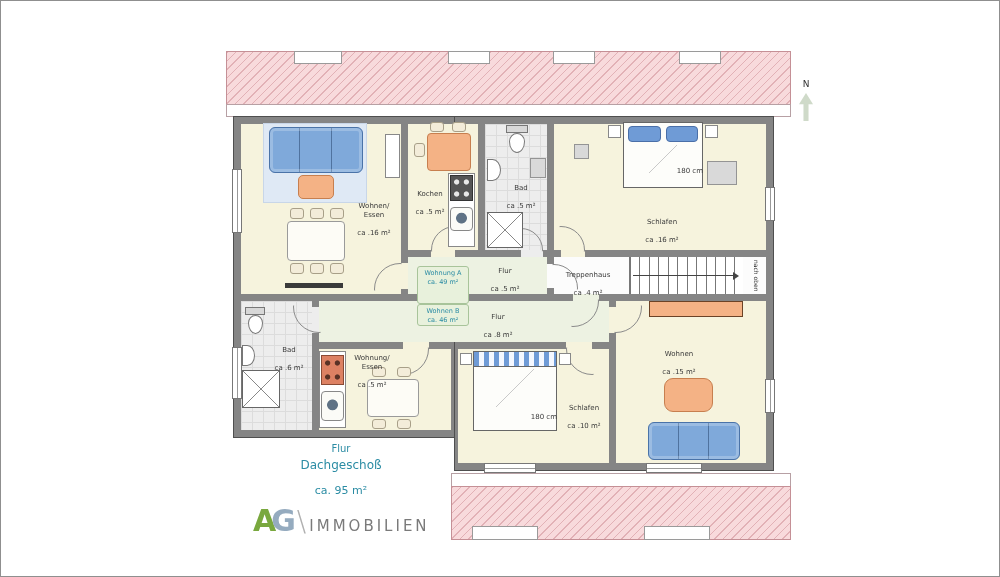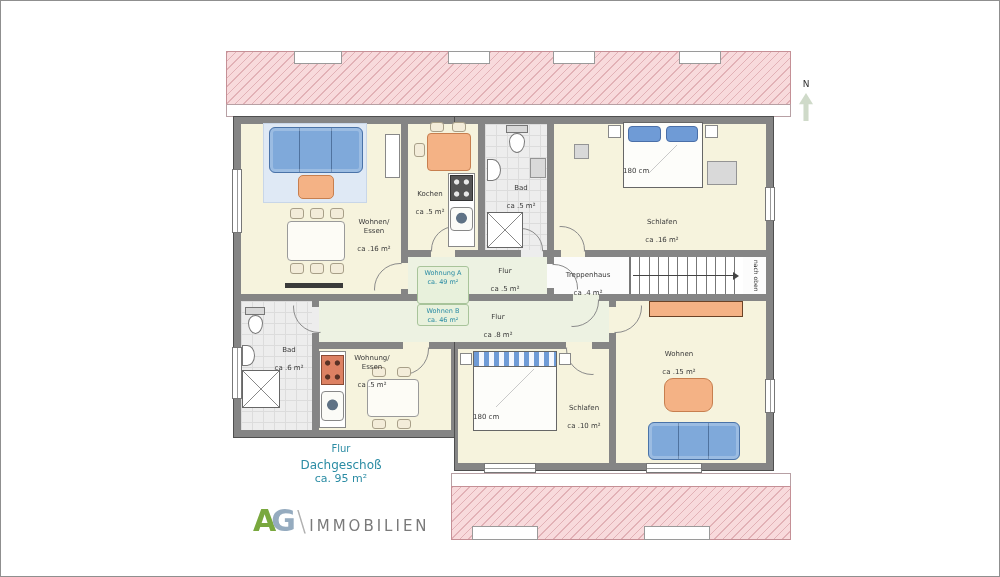--- a/index.html
+++ b/index.html
@@ -63,33 +63,33 @@
   .toilet-bowl{background:#fff;border:1px solid #777;border-radius:50% 50% 50% 50% / 42% 42% 58% 58%;}
   .basin{background:#fff;border:1px solid #777;border-radius:0 60% 60% 0 / 0 50% 50% 0;}
   .tvboard{background:#3a3a3a;}
   
   .stairs{background:#fff;border-left:1px solid #777;
     background-image:repeating-linear-gradient(90deg,#777 0 1px, transparent 1px 9.5px);}
   .stairline{background:#444;}
   .stairarrow{width:0;height:0;border-top:4px solid transparent;border-bottom:4px solid transparent;border-left:6px solid #444;}
   
   .lbl{font-size:7px;line-height:1.3;color:#3a3a3a;text-align:center;white-space:pre-line;}
-  .bedlbl{font-size:7px;color:#3a3a3a;text-align:left;}
+  .bedlbl{font-size:7px;color:#3a3a3a;text-align:right;}
   .unitbox{background:#e8f1dc;border:1px solid #a8c49a;border-radius:3px;color:#2b8ca4;
     font-size:6.5px;line-height:1.35;text-align:center;padding-top:2px;}
   .nachoben{writing-mode:vertical-rl;font-size:6px;color:#333;text-align:center;}
   .north-n{font-size:9px;color:#333;text-align:center;}
   .north-arrow{background:#cfdac9;filter:drop-shadow(0 0 .5px #7a8a7a);
     clip-path:polygon(50% 0,100% 40%,68% 40%,68% 100%,32% 100%,32% 40%,0 40%);}
   
   .tb{text-align:center;color:#2b8ca4;}
   .tb-l1{font-size:10px;}
   .tb-l2{font-size:13px;font-weight:bold;color:#1a63b0;margin-top:3px;}
   .tb-l3{font-size:12px;margin-top:4px;}
-  .tb-l4{font-size:11px;margin-top:0;}
+  .tb-l4{font-size:11px;margin-top:12px;}
   .logo{display:flex;align-items:baseline;}
   .logo-a{font-size:30px;font-weight:bold;color:#79a83e;}
   .logo-g{font-size:30px;font-weight:bold;color:#95abbf;margin-left:-5px;}
   .logo-slash{font-size:28px;font-weight:200;color:#b0b0b0;margin:0 3px 0 1px;}
   .logo-word{font-size:15px;color:#7a7a7a;letter-spacing:3px;}
 </style>
 </head>
 <body>
 
 <div class="page">
@@ -210,21 +210,21 @@
   <div class="a chair" style="left:371px;top:366px;width:14px;height:10px"></div>
   <div class="a chair" style="left:396px;top:366px;width:14px;height:10px"></div>
   <div class="a chair" style="left:371px;top:418px;width:14px;height:10px"></div>
   <div class="a chair" style="left:396px;top:418px;width:14px;height:10px"></div>
 
   <div class="a toilet-tank" style="left:244px;top:306px;width:20px;height:8px"></div>
   <div class="a toilet-bowl" style="left:247px;top:314px;width:15px;height:19px"></div>
   <div class="a basin" style="left:241px;top:344px;width:13px;height:21px"></div>
   <div class="a shower" style="left:241px;top:369px;width:38px;height:38px"></div>
 
-  <div class="a lbl" style="left:344px;top:208px;width:58px">
+  <div class="a lbl" style="left:344px;top:192px;width:58px">
     <div>Wohnen/
 Essen</div>
     <div>ca .16 m²</div>
   </div>
   <div class="a lbl" style="left:406px;top:180px;width:46px">
     <div>Kochen</div>
     <div>ca .5 m²</div>
   </div>
   <div class="a lbl" style="left:498px;top:174px;width:44px">
     <div>Bad</div>

